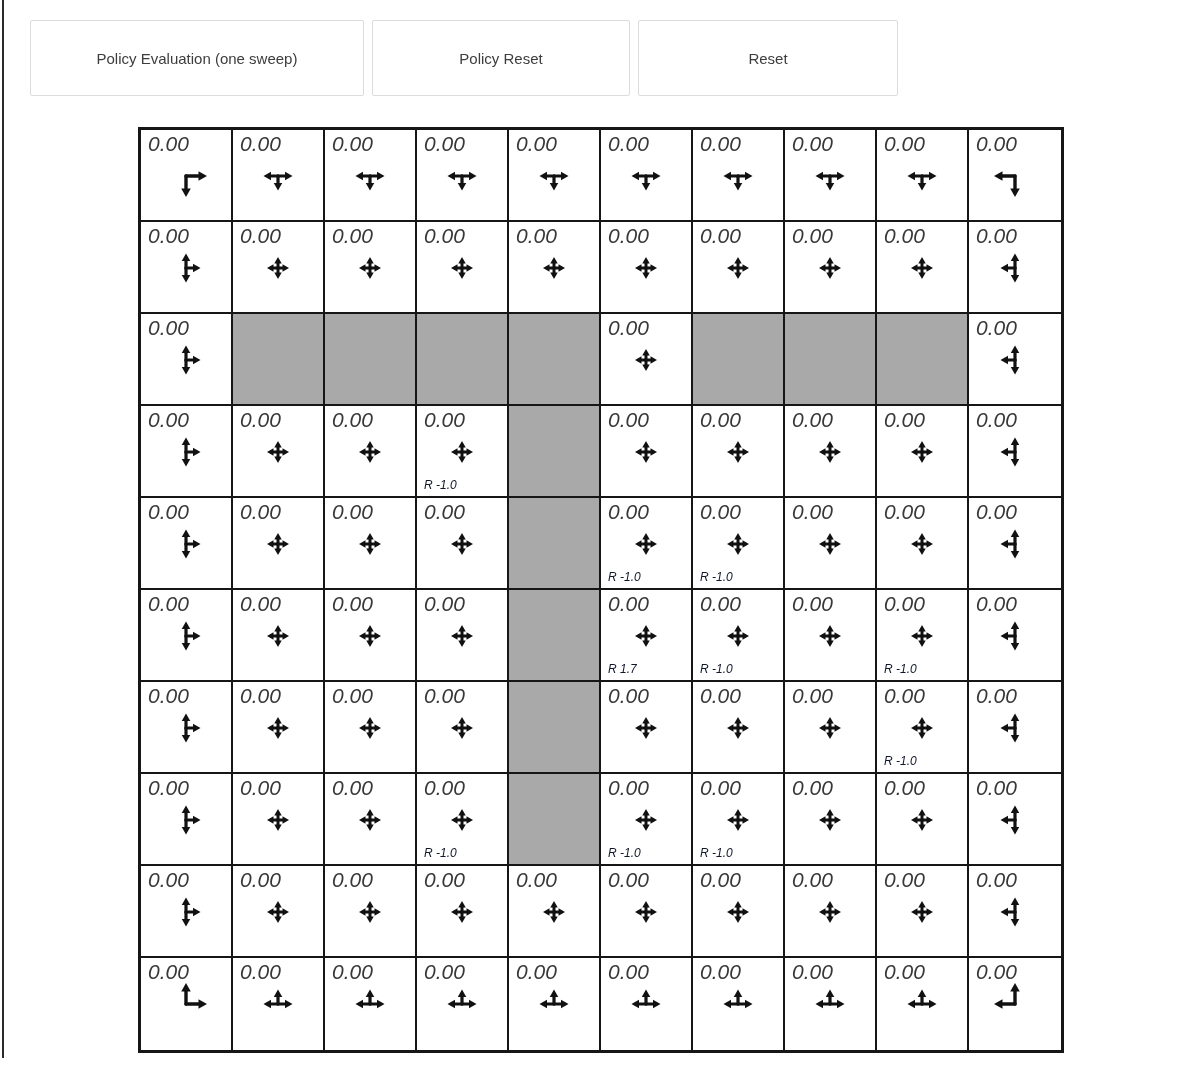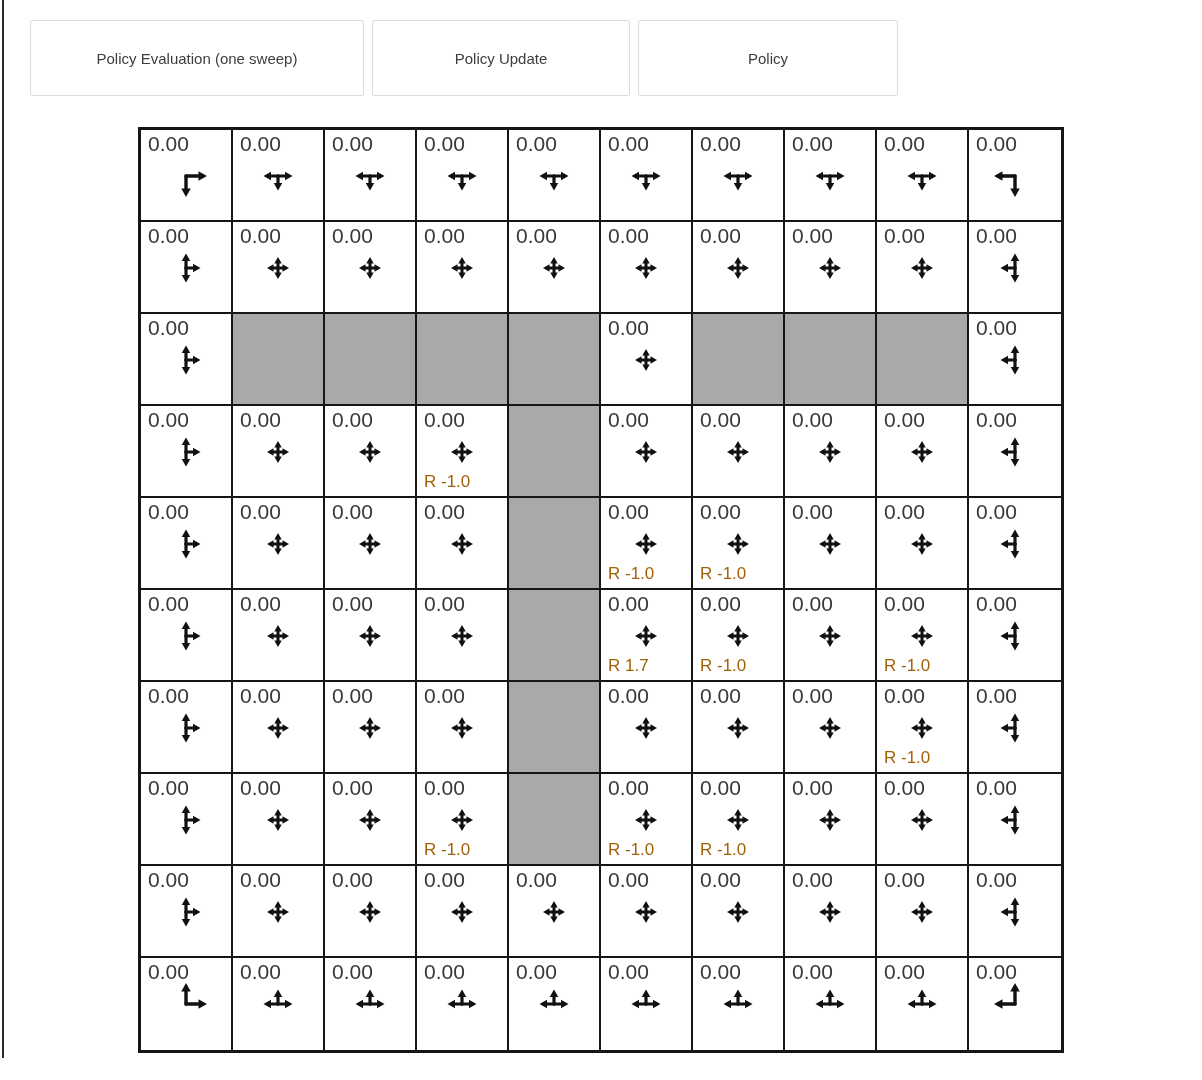--- a/index.html
+++ b/index.html
@@ -38,52 +38,53 @@
   .toolbar button:nth-child(4){width:260px;}
   
   .grid-wrap{
     margin:31px auto 16px;
     width:fit-content;
     border:3px solid #161616;
     display:grid;
     grid-template-columns:repeat(10,92px);
     grid-auto-rows:92px;
     background:#fff;
+    font-style:italic;
   }
   .cell{
     box-sizing:border-box;
     position:relative;
     border-right:2px solid #161616;
     border-bottom:2px solid #161616;
     background:#ffffff;
     cursor:pointer;
   }
   .cell.last-col{border-right:none;}
   .cell.last-row{border-bottom:none;}
   .cell .val{
     position:absolute;top:2px;left:7px;
     font-size:21px;color:#383838;line-height:1.15;
   }
   .cell svg{
     position:absolute;top:24px;left:50%;margin-left:-22px;
   }
   .cell .rew{
     position:absolute;bottom:4px;left:7px;
-    font-size:17px;color:#a16207;
+    font-size:12px;color:#0f172a;
   }
 </style>
 </head>
 <body>
 
 <div class="window-edge"></div>
 
 <div class="toolbar">
   <button>Policy Evaluation (one sweep)</button>
-  <button>Policy Update</button>
-  <button>Policy</button>
+  <button>Policy Reset</button>
+  <button>Reset</button>
 </div>
 
 <div class="grid-wrap">
     <div class="cell">
       <span class="val">0.00</span>
       <svg viewBox="0 0 44 44" width="44" height="44">
         <line x1="22" y1="22" x2="34.5" y2="22" stroke="#111111" stroke-width="3.4" stroke-linecap="round"></line>
         <polygon points="43,22 34.5,26.75 34.5,17.25" fill="#111111"></polygon>
         <line x1="22" y1="22" x2="22" y2="34.5" stroke="#111111" stroke-width="3.4" stroke-linecap="round"></line>
         <polygon points="22,43 17.25,34.5 26.75,34.5" fill="#111111"></polygon>

